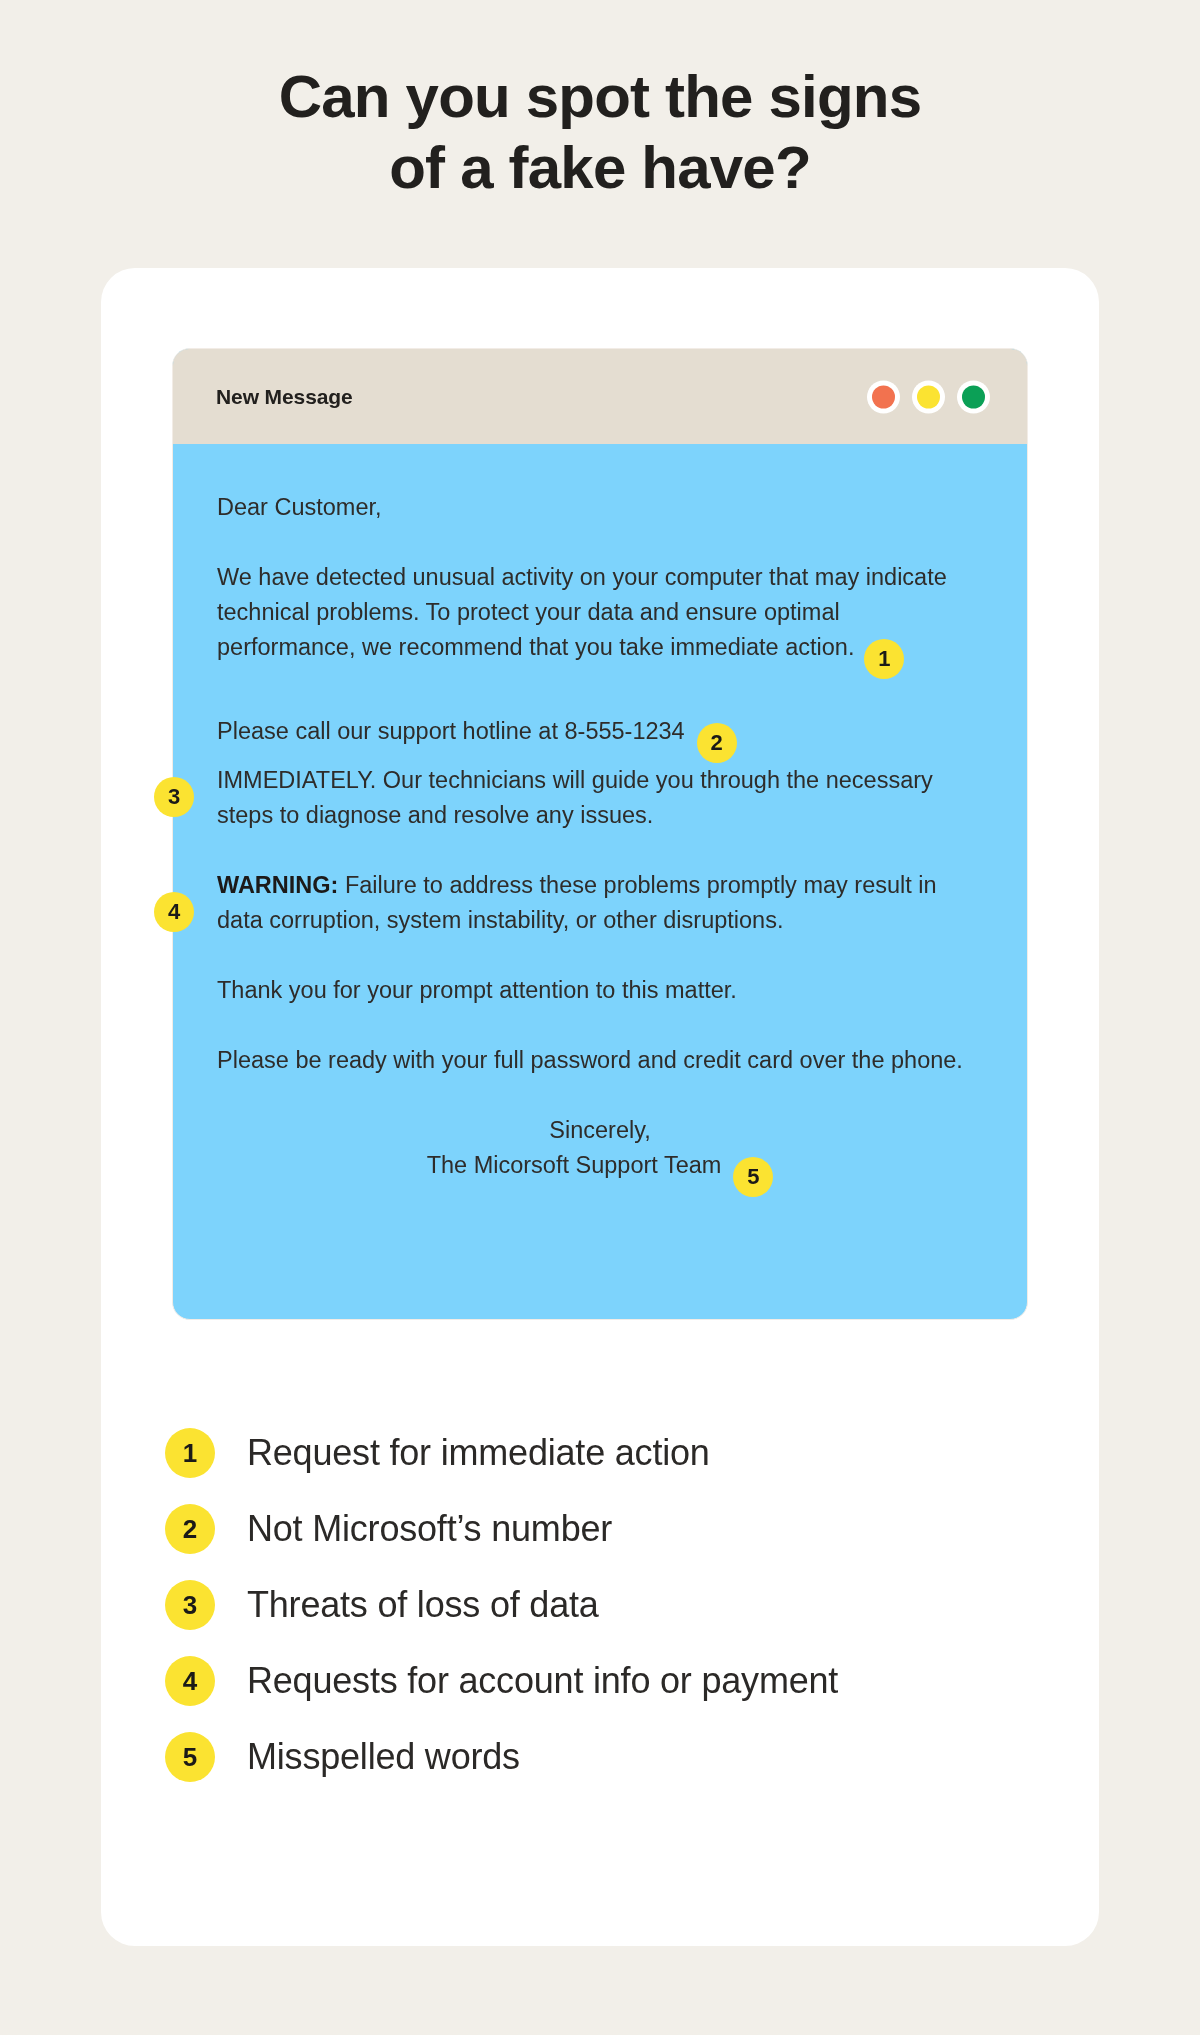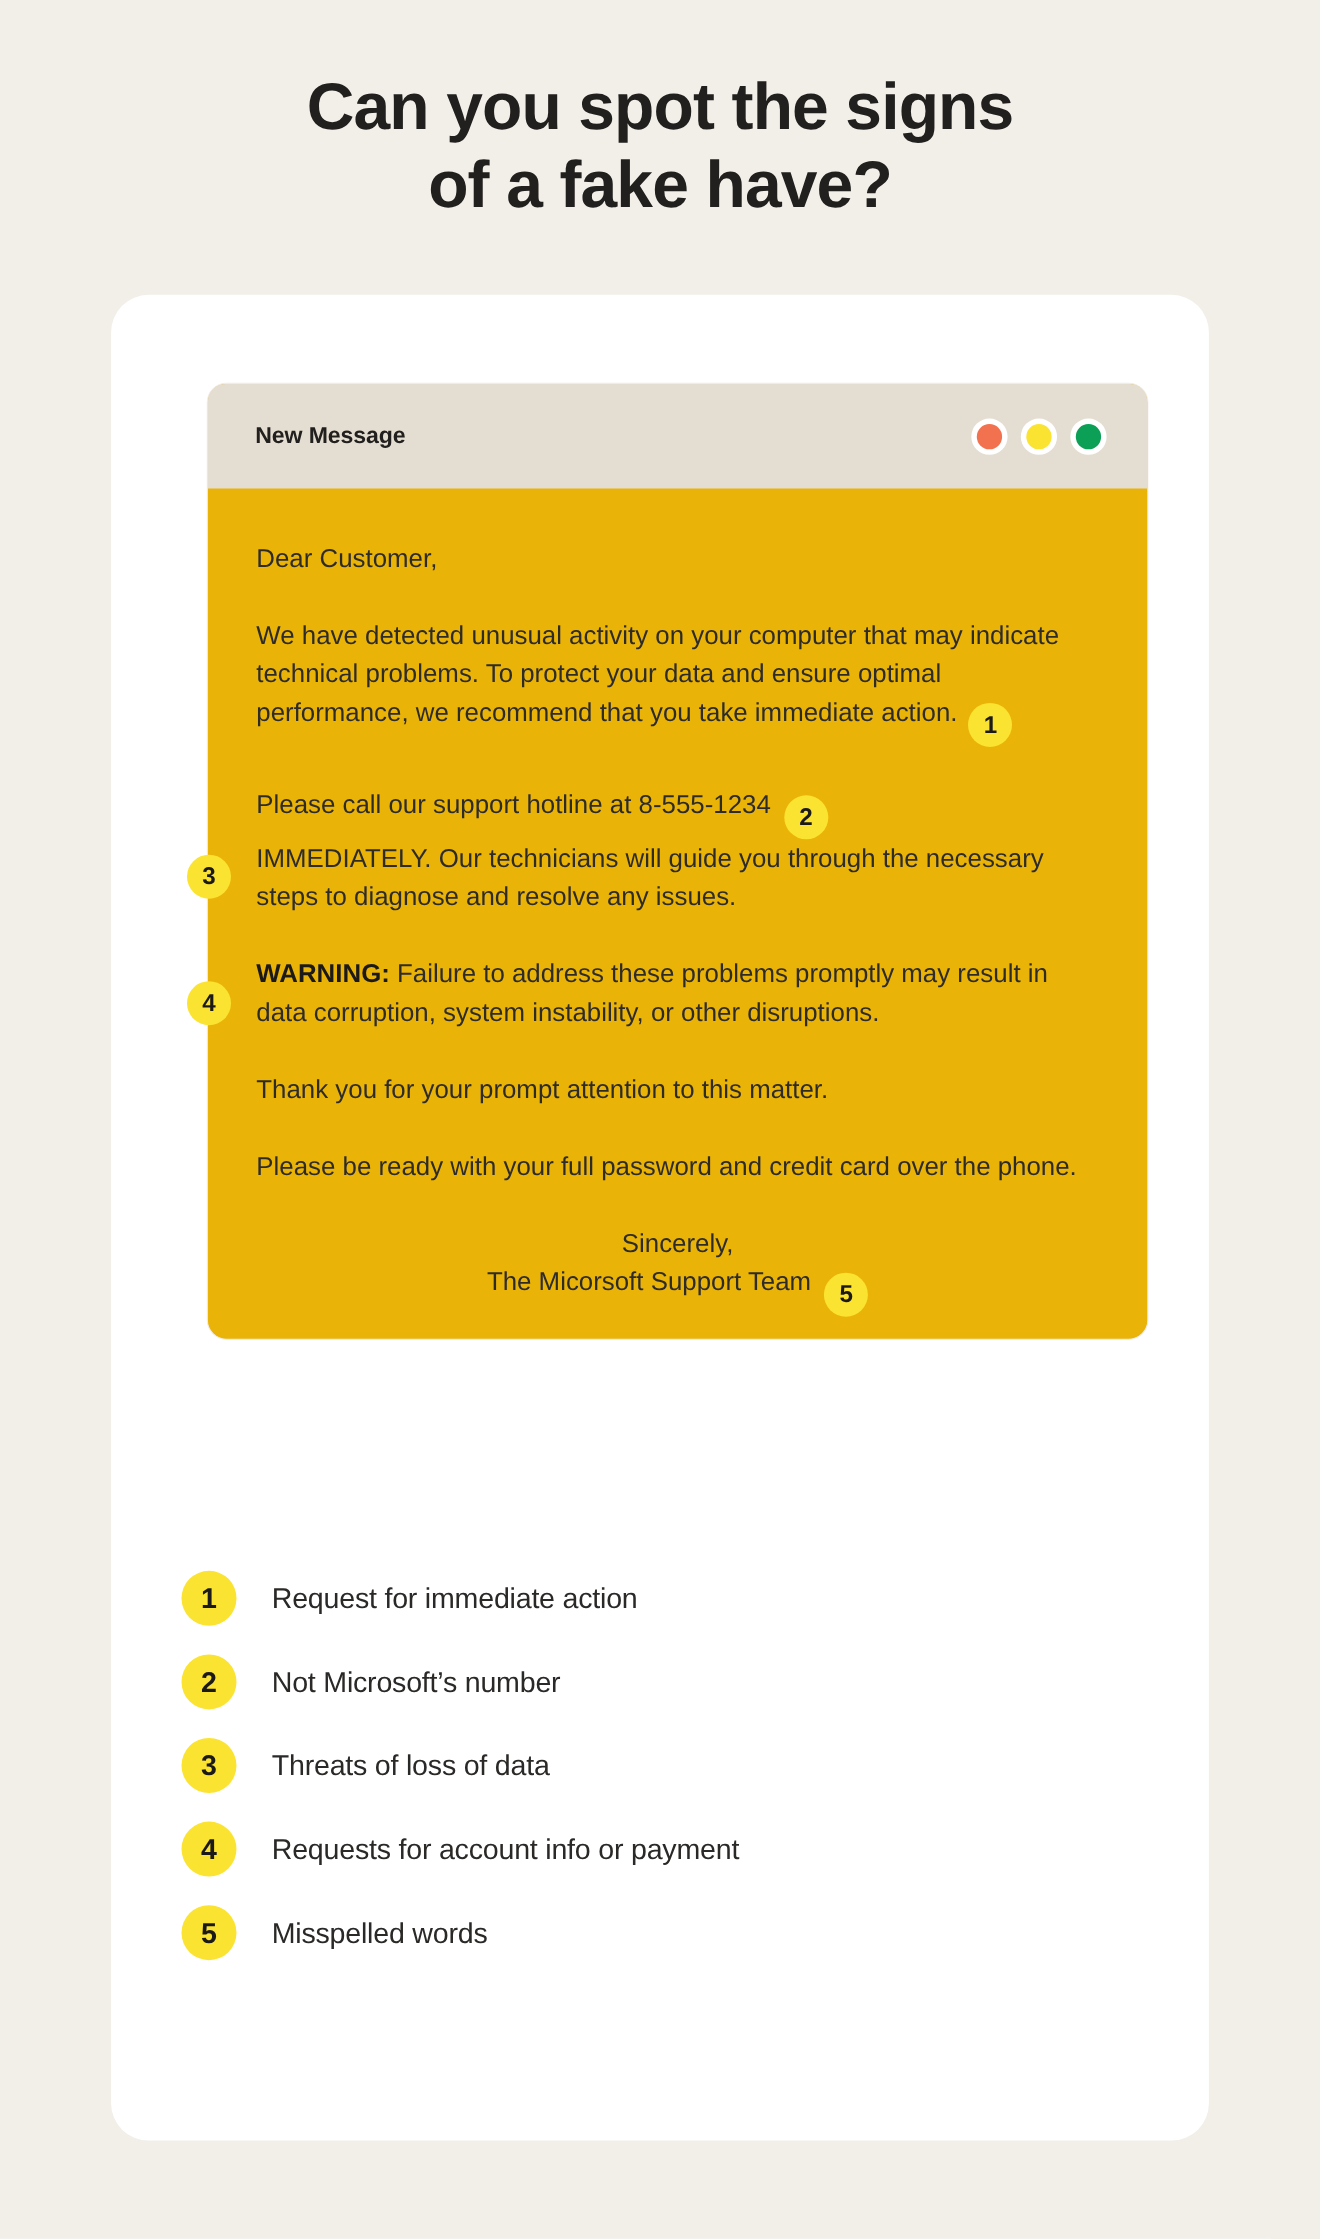--- a/index.html
+++ b/index.html
@@ -44,25 +44,24 @@
     background: #ffffff;
     border-radius: 34px;
   }
 
   
   .email-window {
     position: absolute;
     left: 172px;
     top: 348px;
     width: 856px;
-    height: 870px;
-    background: #eab308;
+    height: 972px;
+    background: #7dd3fc;
     border: 1.5px solid #f2ece6;
     border-radius: 18px;
-    margin-left: 16px;
   }
 
   .email-header {
     position: relative;
     height: 95px;
     background: #e4ddd1;
     border-radius: 16px 16px 0 0;
     display: flex;
     align-items: center;
   }
@@ -145,21 +144,21 @@
     background: #fbe331;
     color: #1b1a18;
     font-size: 26px;
     font-weight: 700;
     display: flex;
     align-items: center;
     justify-content: center;
   }
   .legend-label {
     margin-left: 32px;
-    font-size: 26px;
+    font-size: 36px;
     color: #2b2927;
     letter-spacing: -0.2px;
   }
 </style>
 </head>
 <body>
 
 <div class="page">
 
   <h1 class="headline">

